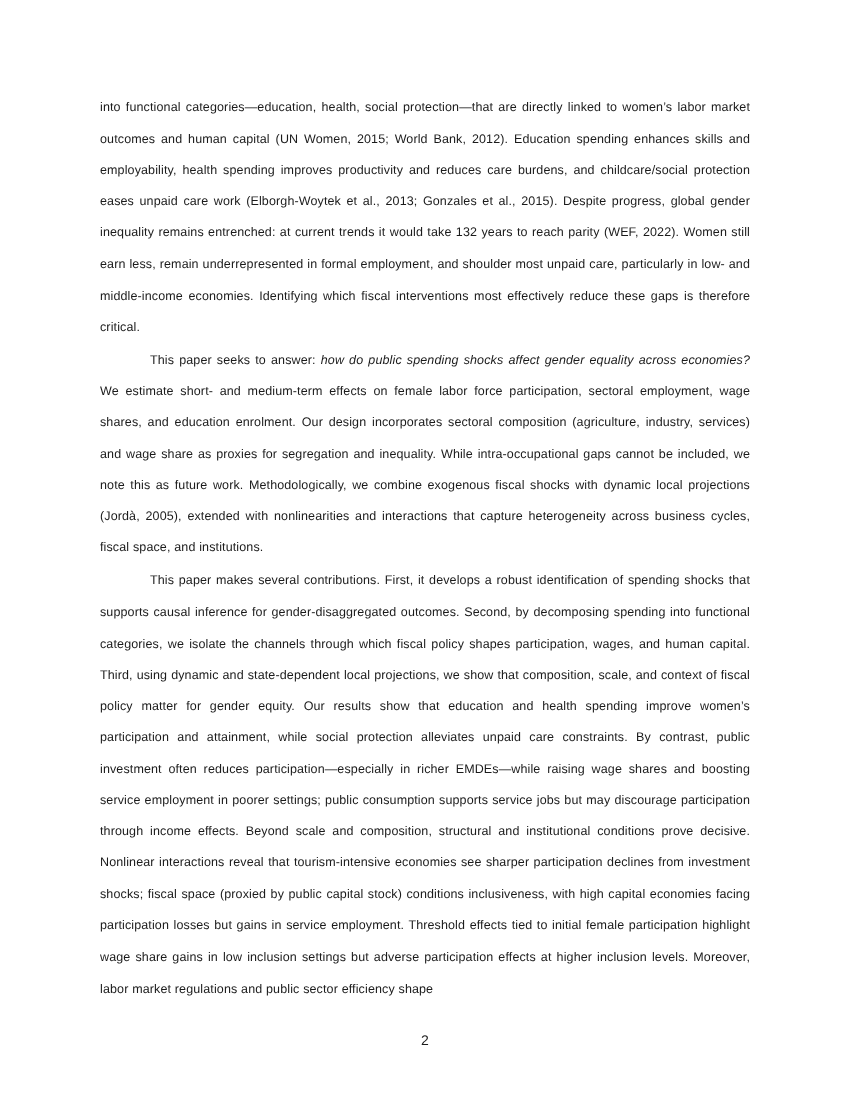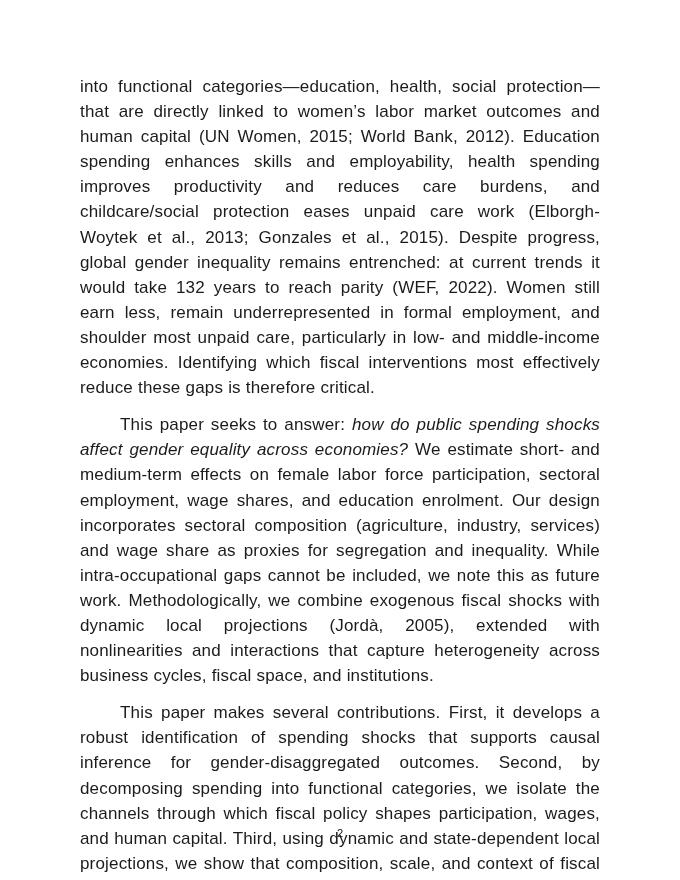--- a/index.html
+++ b/index.html
@@ -21,33 +21,33 @@
     box-sizing: border-box;
   }
   .text-column {
     position: absolute;
     left: 80px;
     top: 74px;
     width: 520px;
   }
   .para {
     margin: 0;
-    font-size: 17px;
+    font-size: 10px;
     line-height: 25.1px;
     text-align: justify;
     text-justify: inter-word;
     letter-spacing: 0.01em;
     word-spacing: 0.01em;
     color: #1b1b1b;
   }
   .para.indented {
     text-indent: 40px;
   }
   .para + .para {
-    margin-top: 12px;
+    margin-top: 1px;
   }
   .para em {
     font-style: italic;
   }
   .page-number {
     position: absolute;
     left: 0;
     top: 825px;
     width: 680px;
     text-align: center;

